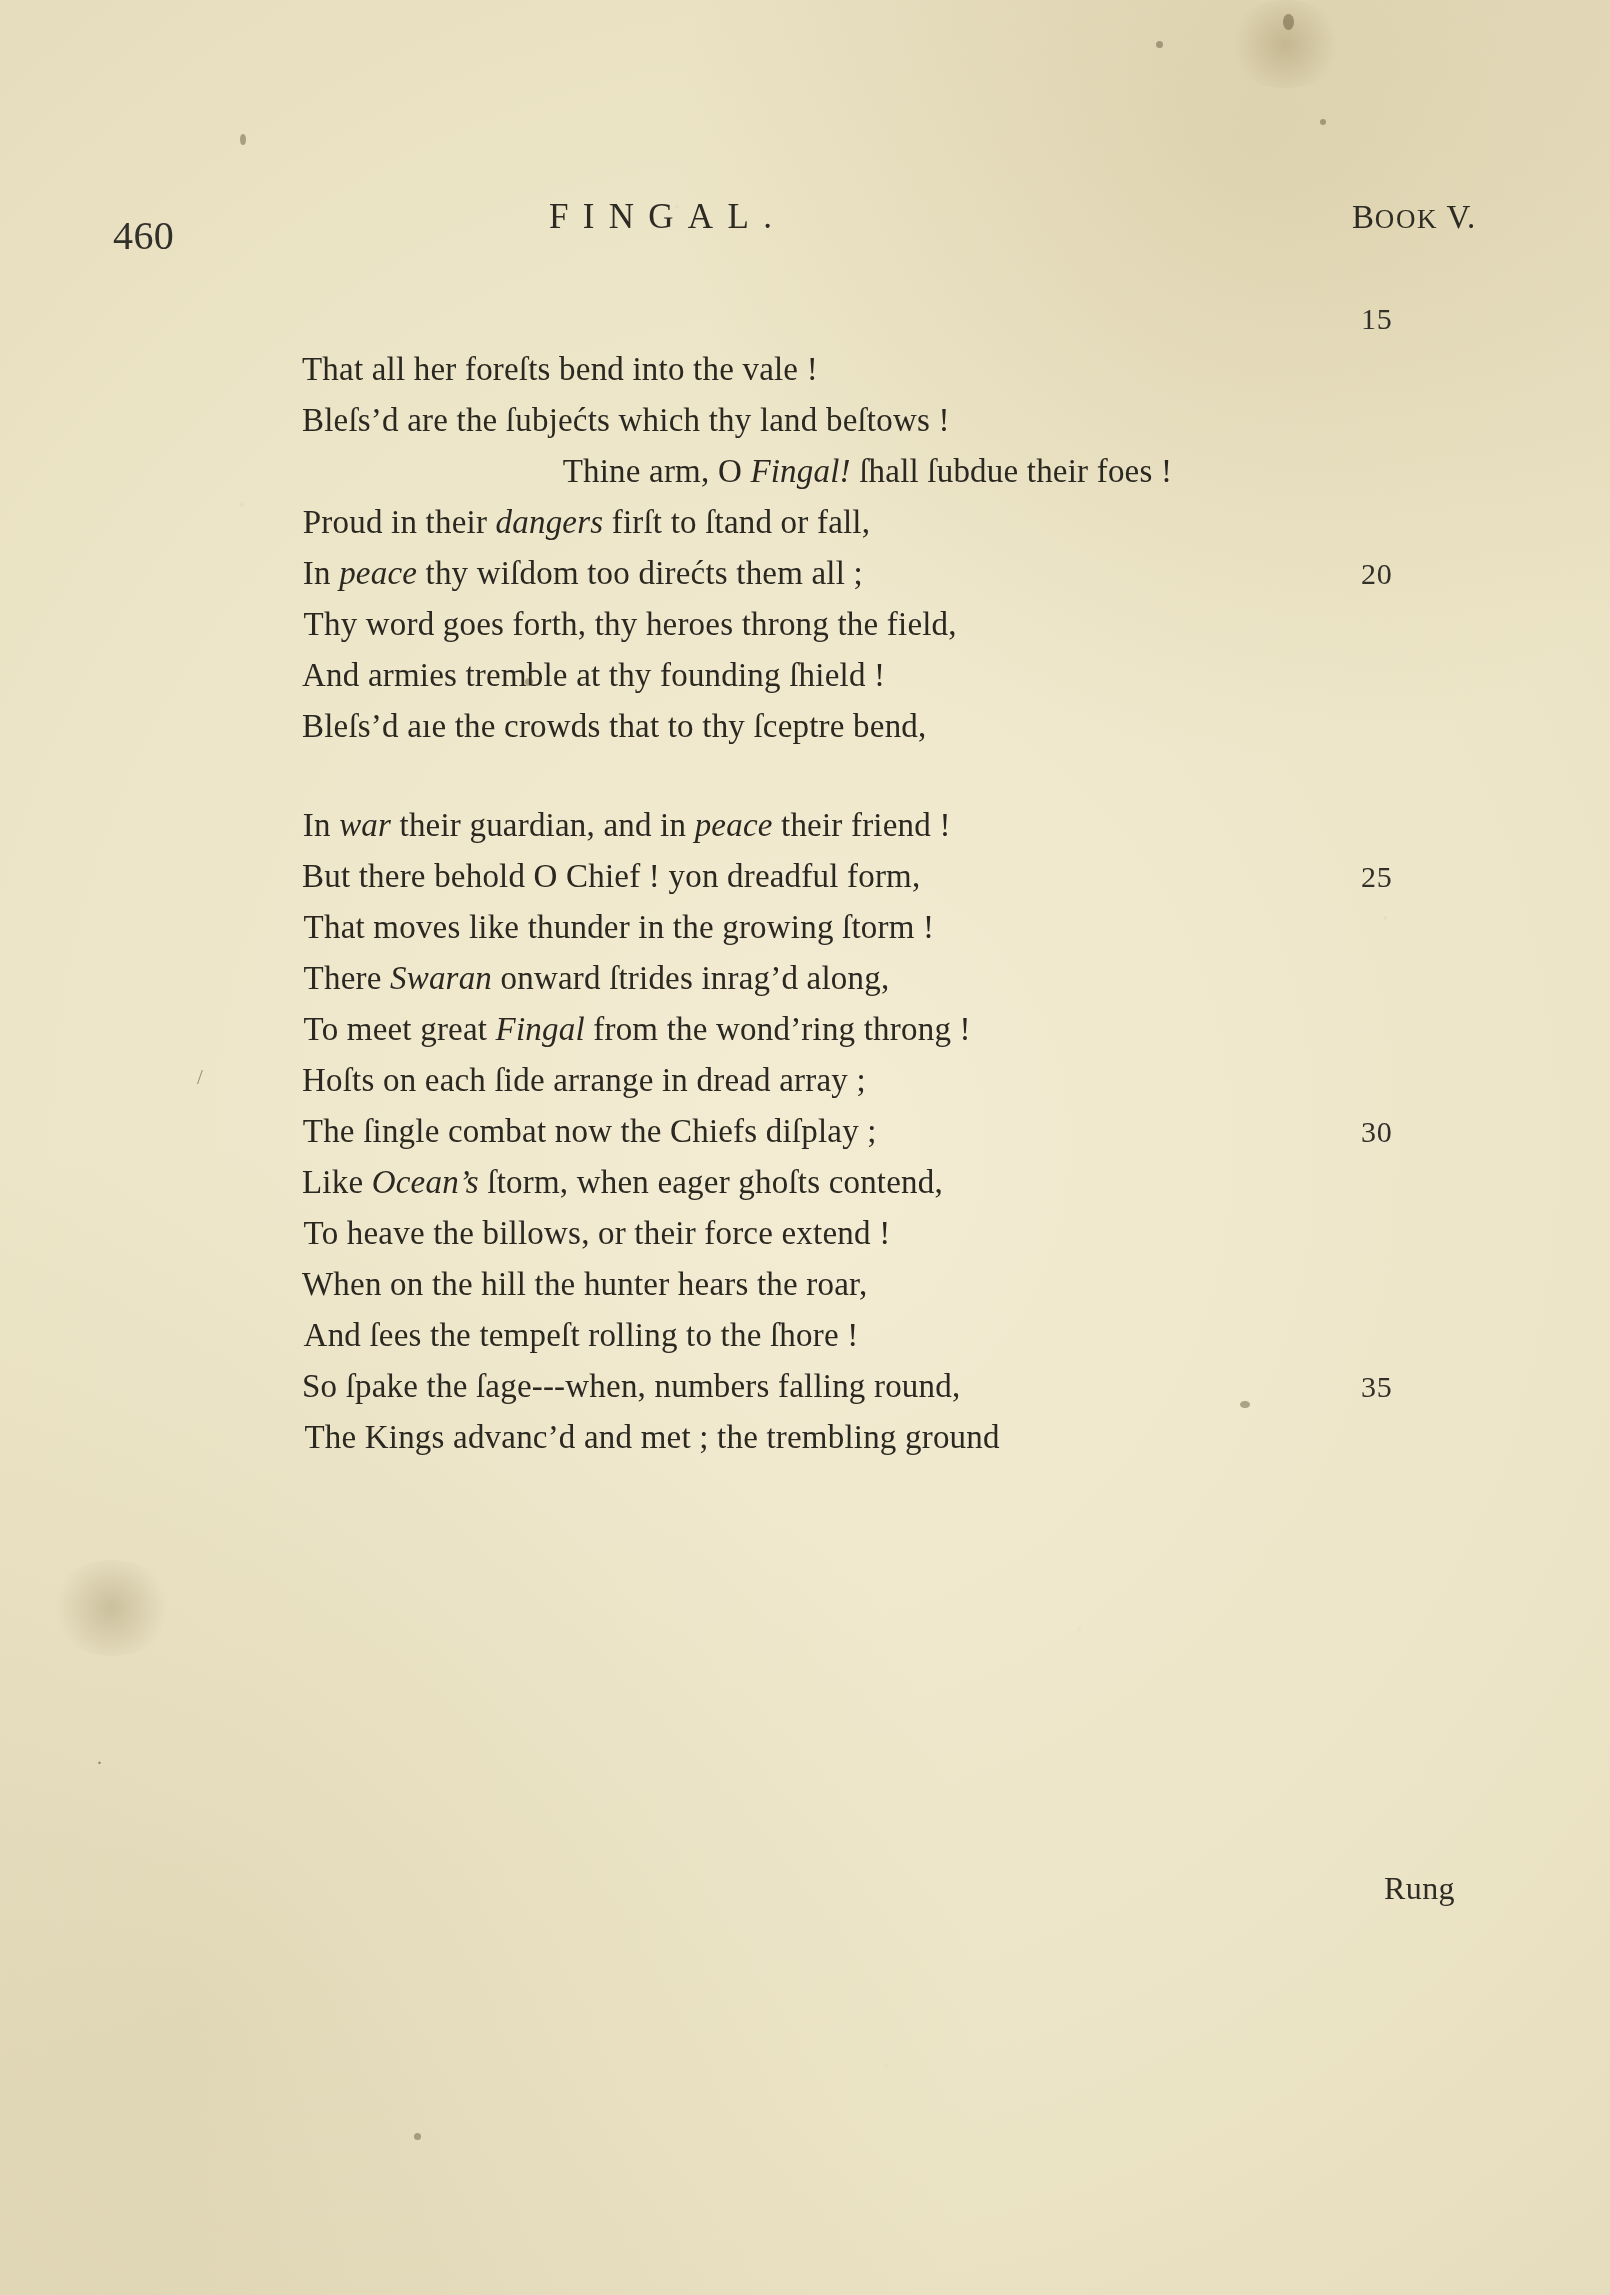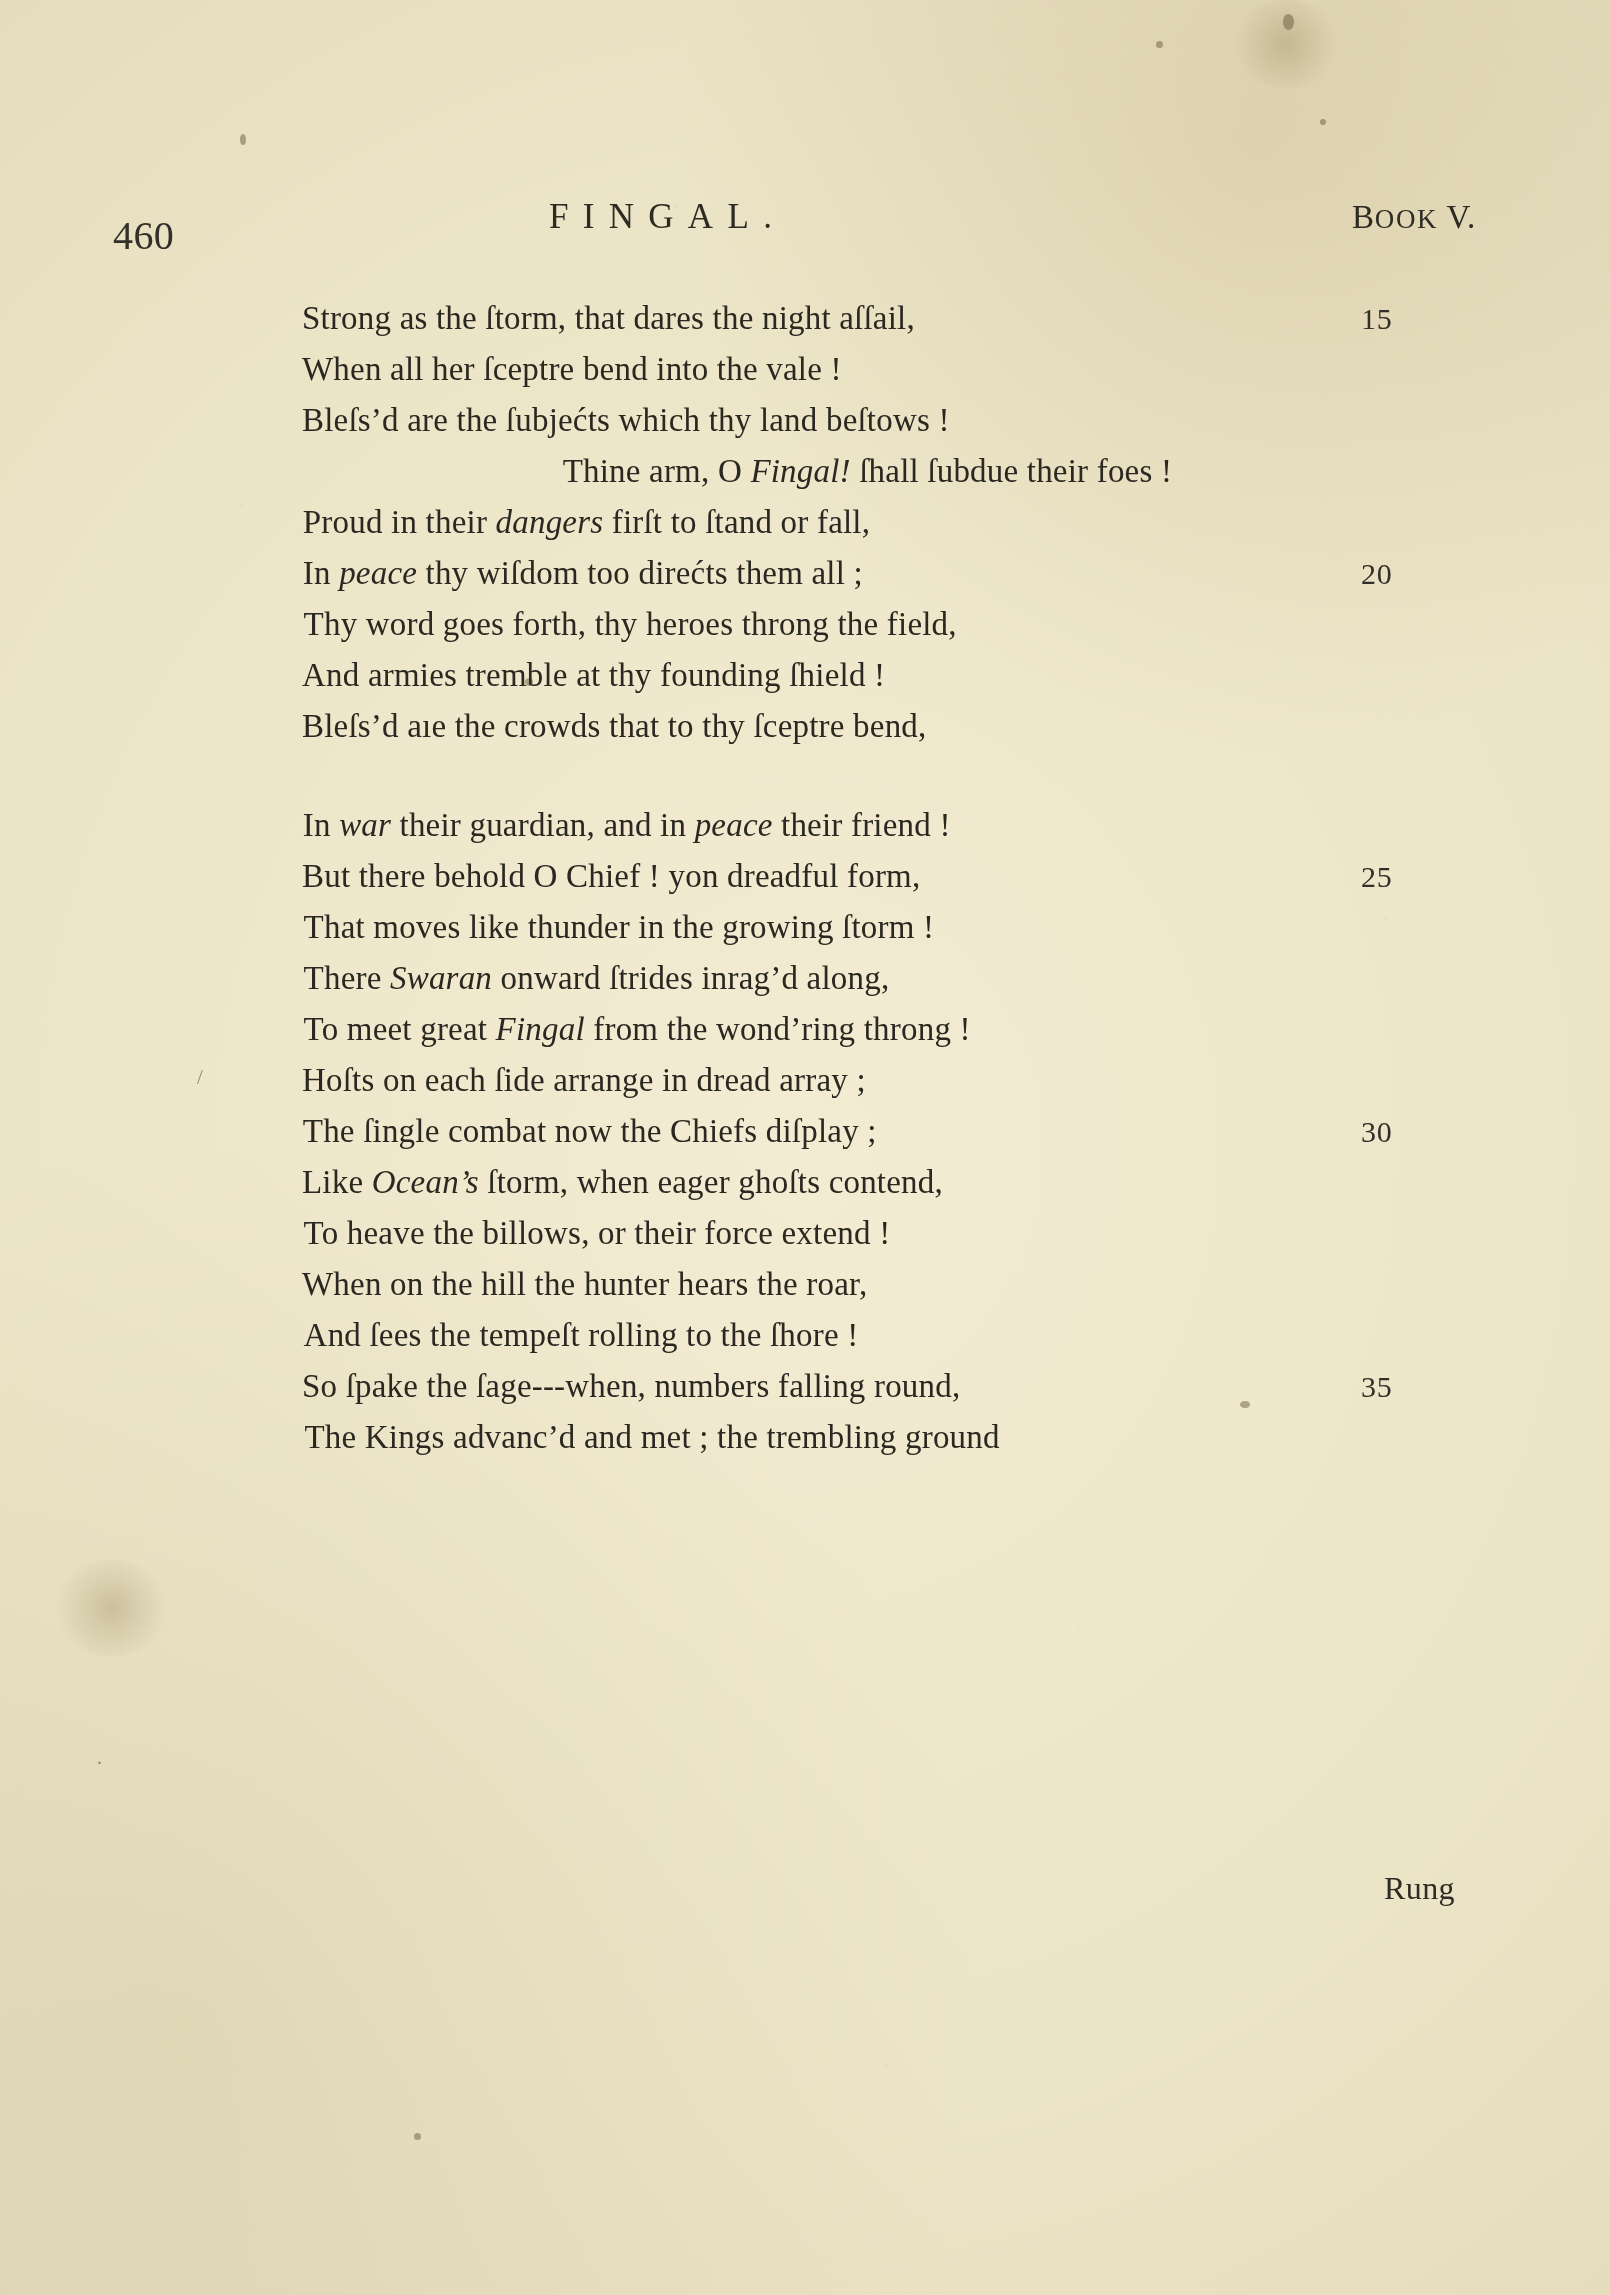--- a/index.html
+++ b/index.html
@@ -184,26 +184,25 @@
     <div class="folio">460</div>
     <div class="head-title">FINGAL.</div>
     <div class="head-book">
       <span>B</span><span class="sc">OOK</span><span> V.</span>
     </div>
   </div>
 
   <div class="verse">
 
     <div class="line i1">
-      <span class="txt">Strong as the ſtorm, that dares the night aſſail,</span>
       <span class="num">15</span>
     </div>
 
     <div class="line i2">
-      <span class="txt">When all her ſceptre bend into the vale !</span>
+      <span class="txt">That all her foreſts bend into the vale !</span>
     </div>
 
     <div class="line i3">
       <span class="txt">Bleſs’d are the ſubjećts which thy land beſtows !</span>
     </div>
 
     <div class="line i4">
       <span class="txt">Thine arm, O <i>Fingal!</i> ſhall ſubdue their foes !</span>
     </div>
 

